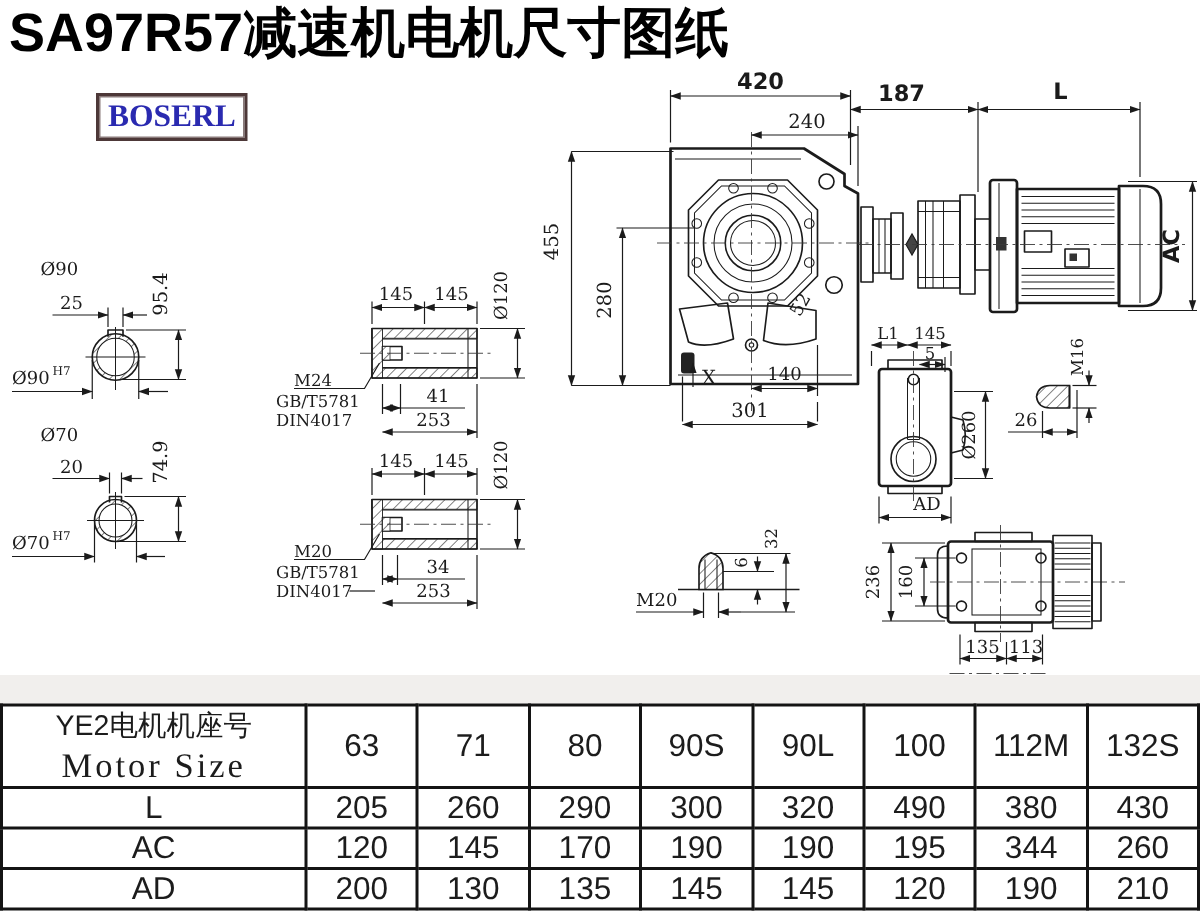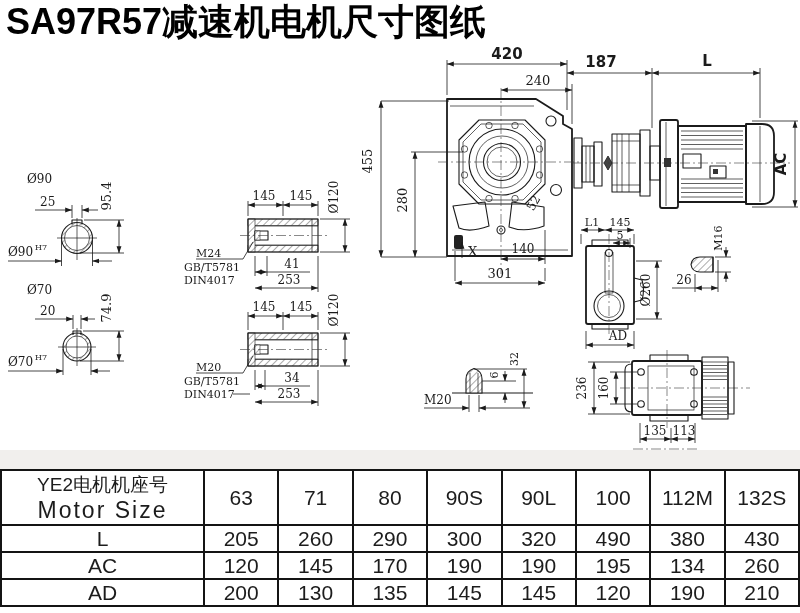--- a/index.html
+++ b/index.html
@@ -24,21 +24,21 @@
   svg text.md{font-size:13px;}
   svg text.sup{font-size:8px;}
   table.dims{position:absolute;left:0;top:469px;width:800px;border-collapse:collapse;
              table-layout:fixed;background:#fff;}
   table.dims td{border:2px solid #141414;text-align:center;vertical-align:middle;
                 font-size:21px;color:#1c1c1c;padding:0;}
   table.dims td.first{width:201px;}
   tr.hdr td{height:53px;}
   tr.data td{height:25px;}
   .hcn{font-size:19px;line-height:26px;}
-  .hen{font-size:23px;line-height:25px;letter-spacing:2px;font-family:Liberation Sans, sans-serif;}
+  .hen{font-size:23px;line-height:25px;letter-spacing:2px;font-family:Liberation Serif, serif;}
 </style>
 </head>
 <body>
 
 <div class="page">
 
   <div class="grayband"></div>
 
   <svg width="800" height="460" viewBox="0 0 800 460">
     <defs>
@@ -399,20 +399,23 @@
       <line x1="640" y1="439" x2="671" y2="439" class="dim" marker-start="url(#arr)" marker-end="url(#arr)"></line>
       <line x1="671" y1="439" x2="695" y2="439" class="dim" marker-start="url(#arr)" marker-end="url(#arr)"></line>
       <text class="lb" x="655" y="435" text-anchor="middle">135</text>
       <text class="lb" x="684" y="435" text-anchor="middle">113</text>
       <line x1="633" y1="449" x2="700" y2="449" class="cl"></line>
     </g>
   </svg>
 
   <div class="title">SA97R57减速机电机尺寸图纸</div>
 
+  <div class="logo">
+    <span>BOSERL</span>
+  </div>
 
   <table class="dims">
     <tbody>
         <tr class="hdr">
       <td class="first">
         <div class="hcn">YE2电机机座号</div>
         <div class="hen">Motor Size</div>
       </td>
       <td>63</td>
       <td>71</td>
@@ -435,21 +438,21 @@
       <td>430</td>
     </tr>
     <tr class="data">
       <td class="first">AC</td>
       <td>120</td>
       <td>145</td>
       <td>170</td>
       <td>190</td>
       <td>190</td>
       <td>195</td>
-      <td>134</td>
+      <td>344</td>
       <td>260</td>
     </tr>
     <tr class="data">
       <td class="first">AD</td>
       <td>200</td>
       <td>130</td>
       <td>135</td>
       <td>145</td>
       <td>145</td>
       <td>120</td>

